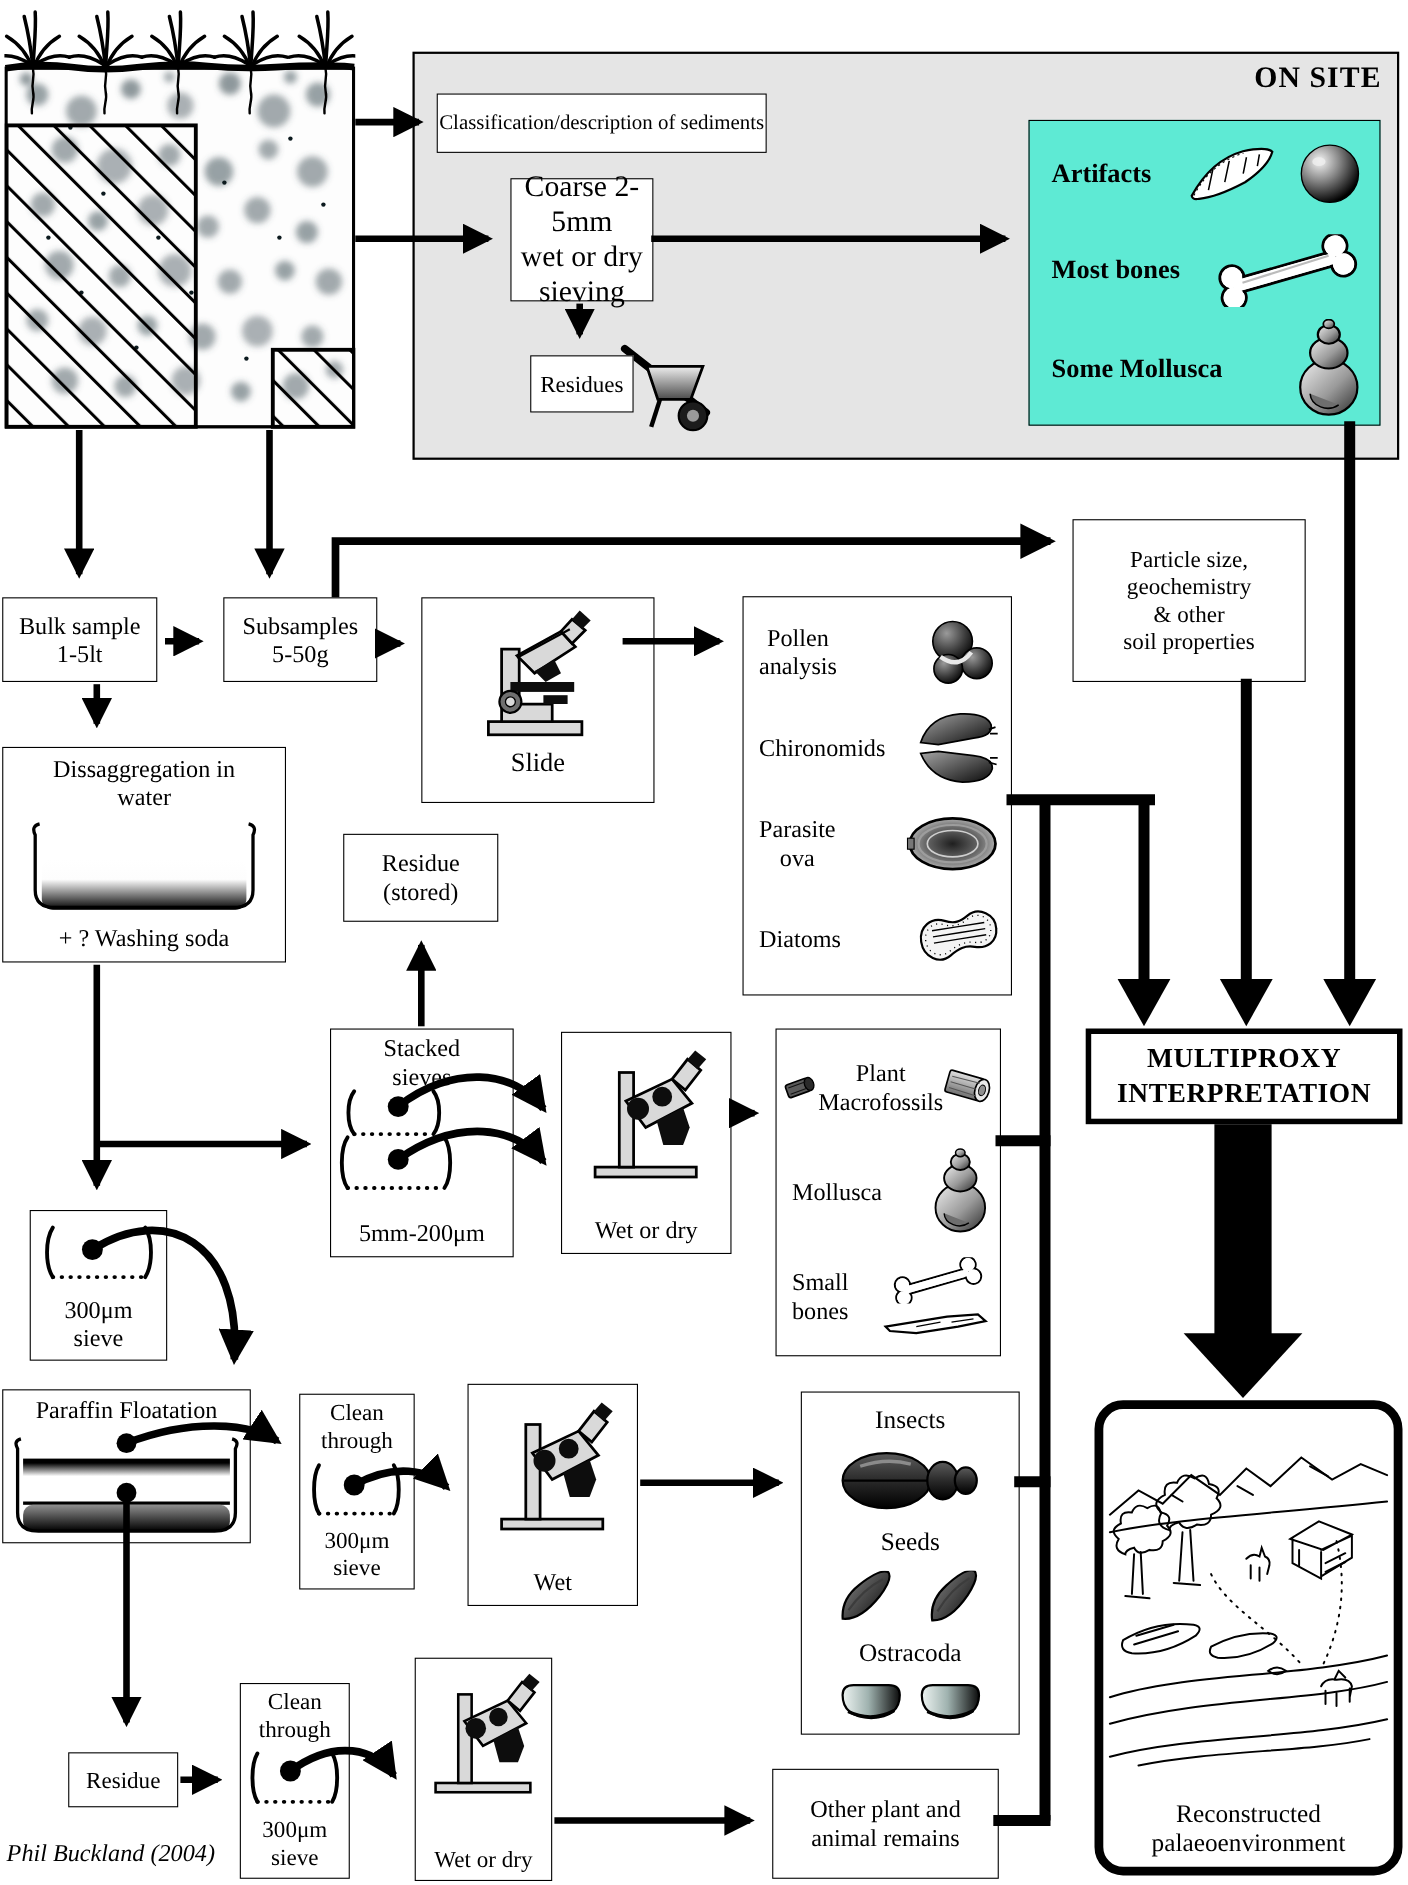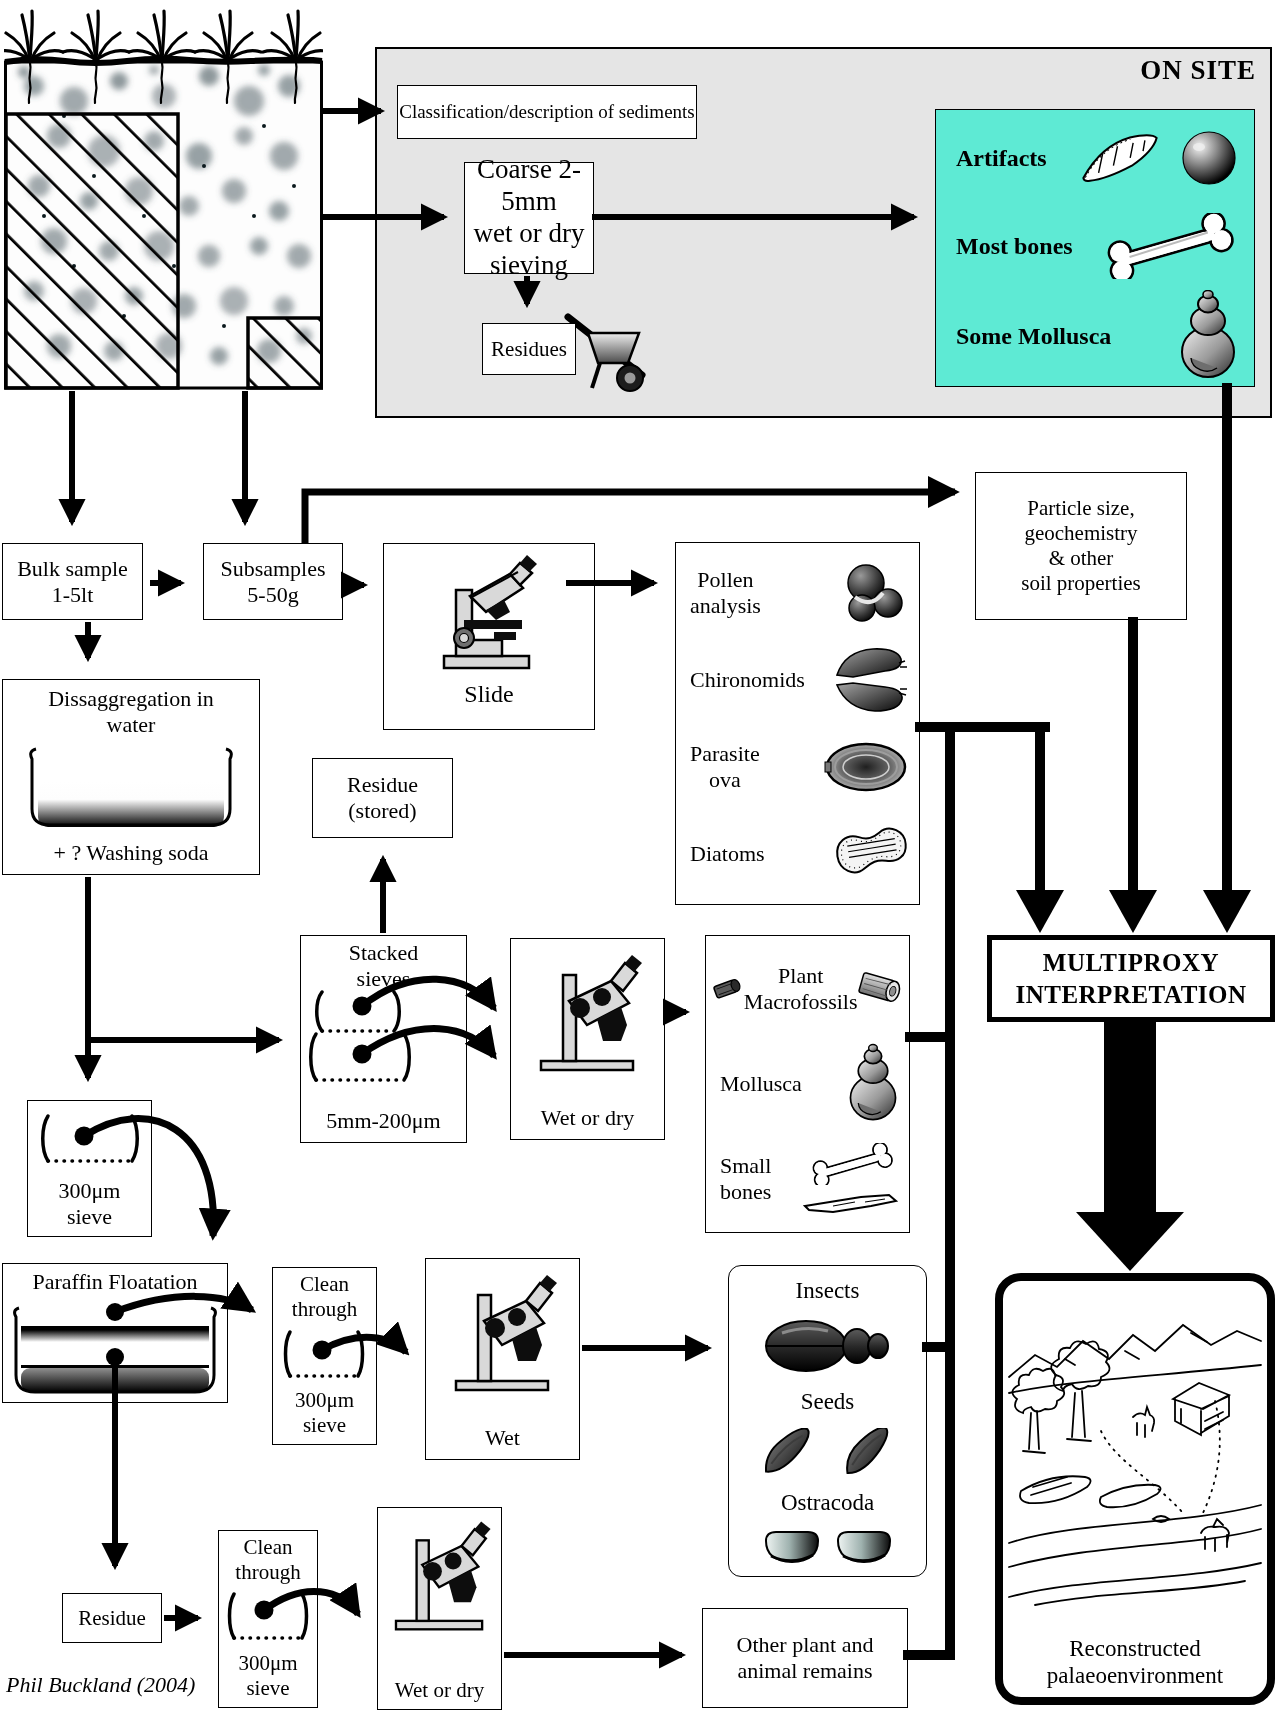--- a/index.html
+++ b/index.html
@@ -452,21 +452,21 @@
     <polygon points="36,52 78,32 96,54 54,76" fill="#d9d9d9" stroke="#000" stroke-width="2.5"></polygon>
     <polygon points="78,32 92,14 104,24 90,42" fill="#d9d9d9" stroke="#000" stroke-width="2.5"></polygon>
     <polygon points="92,14 99,6 109,14 101,23" fill="#0d0d0d"></polygon>
     <polygon points="64,70 88,58 94,76 88,92 70,92" fill="#0d0d0d"></polygon>
     <circle cx="47" cy="59" r="10" fill="#0d0d0d"></circle>
     <circle cx="69" cy="48" r="9" fill="#0d0d0d"></circle>
   </svg>
   <span class="lbl">Wet</span>
 </div>
 
-<div class="box" style="left:728px;top:1265px;width:199px;height:312px;justify-content:space-around;padding:4px 0;font-size:23px;border-radius:13px;">
+<div class="box" style="left:728px;top:1265px;width:199px;height:312px;justify-content:space-around;padding:4px 0;font-size:23px;">
   <span class="lbl">Insects</span>
   <svg width="132" height="58" viewBox="0 0 132 58">
     <ellipse cx="44" cy="29" rx="40" ry="25" fill="url(#gbeetle)" stroke="#000" stroke-width="2"></ellipse>
     <line x1="5" y1="29" x2="84" y2="29" stroke="#000" stroke-width="2"></line>
     <ellipse cx="95" cy="29" rx="14" ry="17" fill="url(#gbeetle)" stroke="#000" stroke-width="2"></ellipse>
     <ellipse cx="116" cy="29" rx="10" ry="12" fill="url(#gbeetle)" stroke="#000" stroke-width="2"></ellipse>
     <path d="M20,16 Q44,8 66,14" stroke="#8b8b8b" stroke-width="3" fill="none"></path>
   </svg>
   <span class="lbl">Seeds</span>
   <span class="icons-row">

